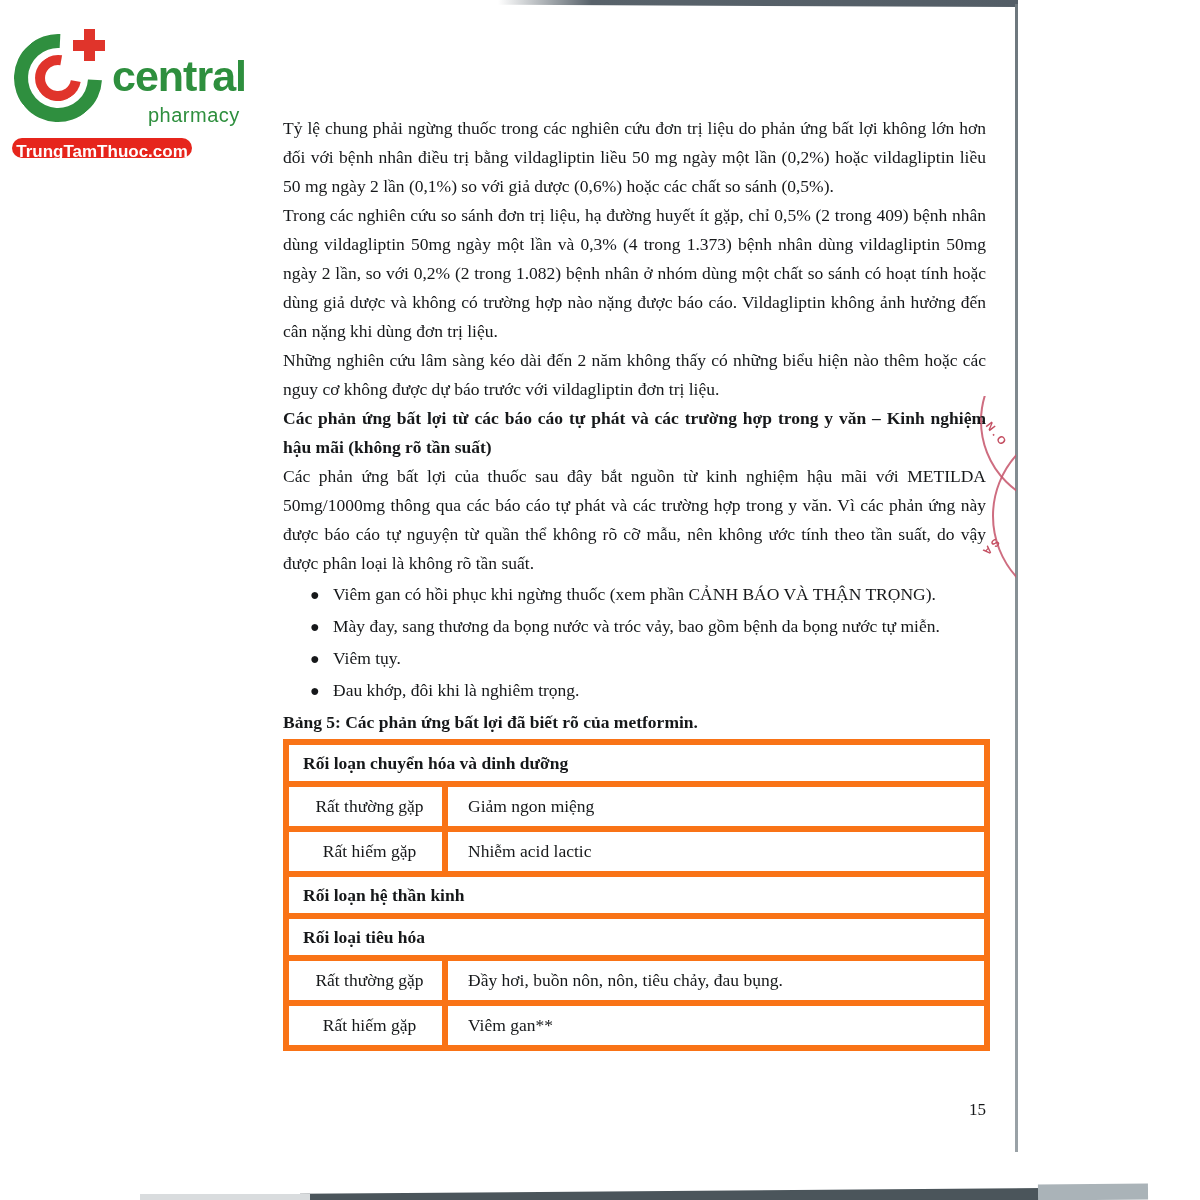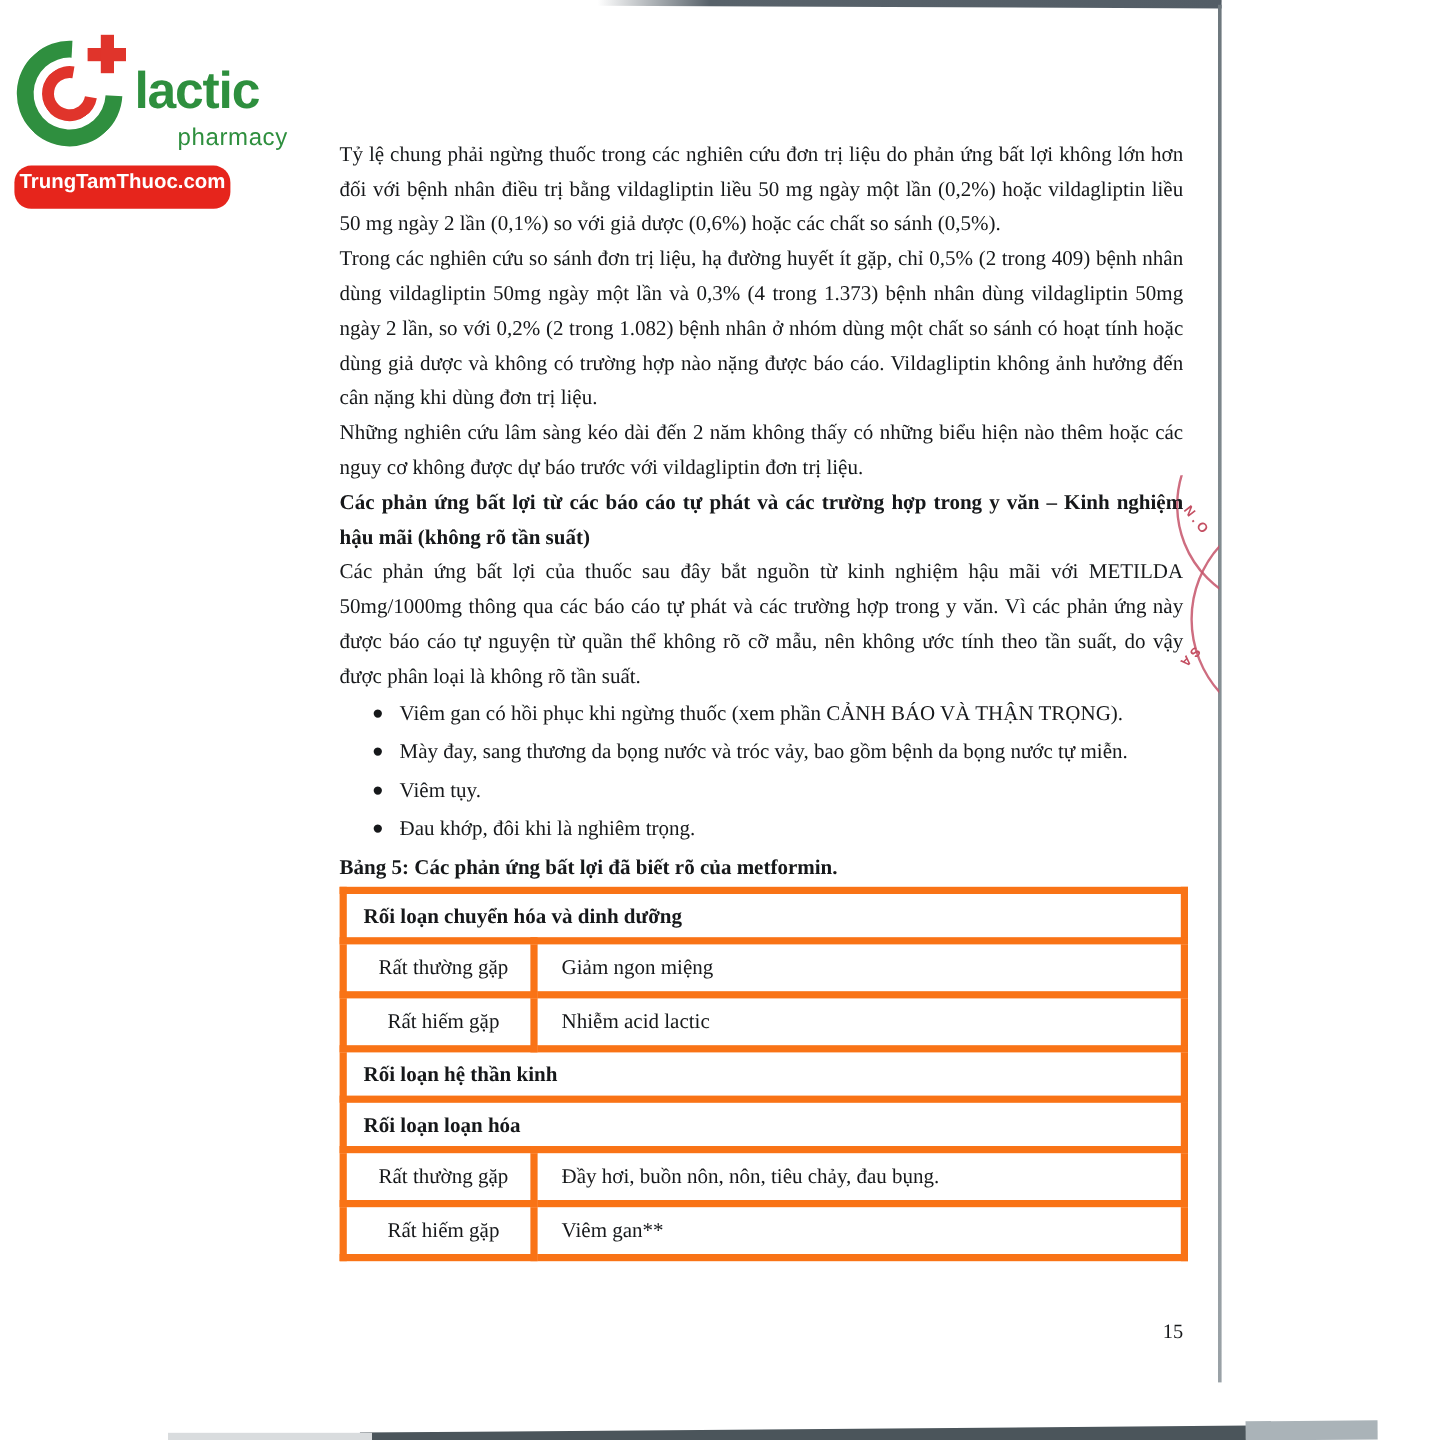--- a/index.html
+++ b/index.html
@@ -51,21 +51,21 @@
     position:absolute;left:100px;top:26px;
     font-family:"Liberation Sans","DejaVu Sans",sans-serif;
     font-weight:bold;font-size:43px;color:#2e8f3e;letter-spacing:-1px;
   }
   .logo-sub{
     position:absolute;left:136px;top:78px;
     font-family:"Liberation Sans","DejaVu Sans",sans-serif;
     font-size:20px;color:#2e8f3e;letter-spacing:0.5px;
   }
   .logo-badge{
-    position:absolute;left:0px;top:112px;width:180px;height:36px;
+    position:absolute;left:0px;top:112px;width:180px;height:20px;
     background:#e6251c;border-radius:14px;
     font-family:"Liberation Sans","DejaVu Sans",sans-serif;
     font-weight:bold;font-size:17px;color:#ffffff;
     text-align:center;line-height:28px;
   }
 
   
   .content{
     position:absolute;left:283px;top:114px;width:703px;
     font-size:17.5px;line-height:29px;
@@ -122,21 +122,21 @@
 
 <div class="logo">
   <div class="logo-icon">
     <div class="ring-outer"></div>
     <div class="ring-inner"></div>
     <div class="logo-cross">
       <div class="h"></div>
         <div class="v"></div>
     </div>
   </div>
-  <div class="logo-brand">lactic</div>
+  <div class="logo-brand">central</div>
   <div class="logo-sub">pharmacy</div>
   <div class="logo-badge">TrungTamThuoc.com</div>
 </div>
 
 <div class="stamp">
   <div class="c1"></div>
   <div class="c2"></div>
   <div class="t1">.N.O</div>
   <div class="t2">SA</div>
 </div>
@@ -179,21 +179,21 @@
         <td class="effect">Giảm ngon miệng</td>
       </tr>
       <tr>
         <td class="freq">Rất hiếm gặp</td>
         <td class="effect">Nhiễm acid lactic</td>
       </tr>
       <tr>
           <td class="section" colspan="2">Rối loạn hệ thần kinh</td>
         </tr>
       <tr>
-          <td class="section" colspan="2">Rối loạn loạn hóa</td>
+          <td class="section" colspan="2">Rối loại tiêu hóa</td>
         </tr>
       <tr>
         <td class="freq">Rất thường gặp</td>
         <td class="effect">Đầy hơi, buồn nôn, nôn, tiêu chảy, đau bụng.</td>
       </tr>
       <tr>
         <td class="freq">Rất hiếm gặp</td>
         <td class="effect">Viêm gan**</td>
       </tr>
     </tbody>

